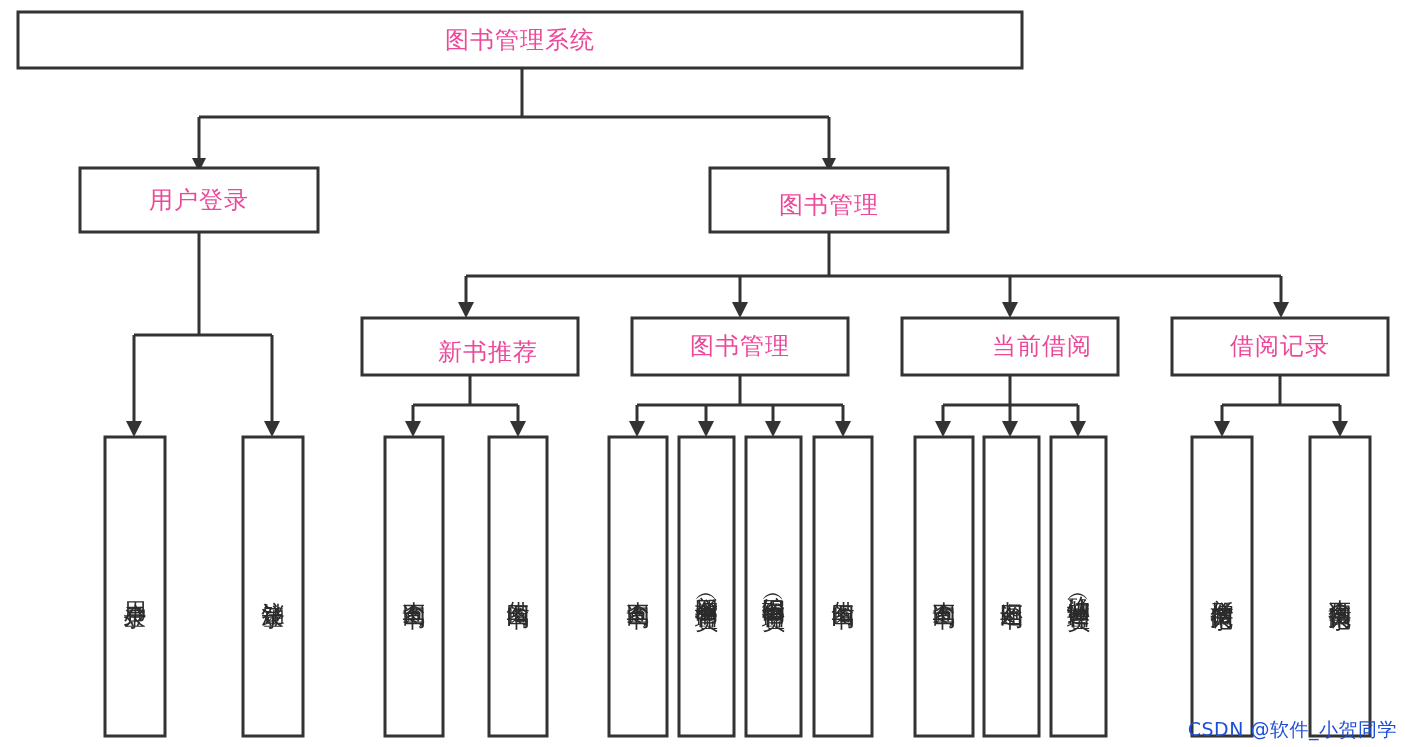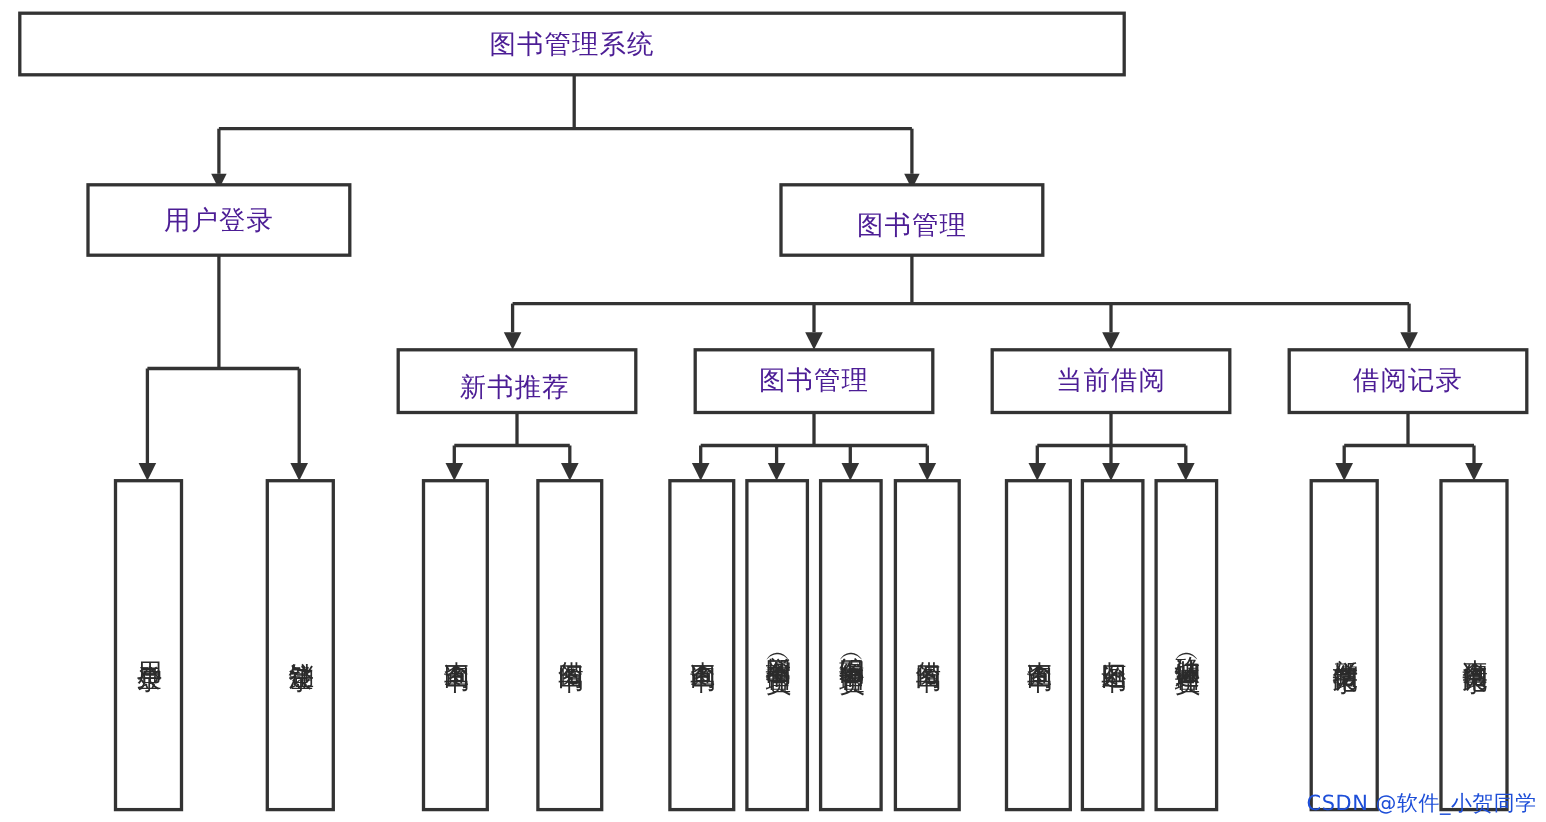--- a/index.html
+++ b/index.html
@@ -38,21 +38,21 @@
   }
   .arrow-head {
     fill: #333333;
     stroke: none;
   }
   .node-label-h {
     position: absolute;
     display: flex;
     align-items: center;
     justify-content: center;
-    color: #4c1d95;
+    color: #ec4899;
     font-size: 24px;
     line-height: 1.2;
     letter-spacing: 1px;
     white-space: nowrap;
     pointer-events: none;
   }
   .node-label-v {
     position: absolute;
     display: flex;
     align-items: center;
@@ -184,23 +184,23 @@
 
     <rect class="node-box" x="1192" y="437" width="60" height="299"></rect>
     <rect class="node-box" x="1310" y="437" width="60" height="299"></rect>
   </svg>
 
   <div class="node-label-h" style="left:18px; top:12px; width:1004px; height:56px;">图书管理系统</div>
 
   <div class="node-label-h" style="left:80px; top:168px; width:238px; height:64px;">用户登录</div>
   <div class="node-label-h" style="left:710px; top:168px; width:238px; height:75px;">图书管理</div>
 
-  <div class="node-label-h" style="left:360px; top:318px; width:216px; height:68px;">新书推荐</div>
+  <div class="node-label-h" style="left:380px; top:318px; width:216px; height:68px;">新书推荐</div>
   <div class="node-label-h" style="left:632px; top:318px; width:216px; height:57px;">图书管理</div>
-  <div class="node-label-h" style="left:902px; top:318px; width:216px; height:57px;">当前借阅</div>
+  <div class="node-label-h" style="left:902px; top:318px; width:216px; height:57px;padding-left:32px;">当前借阅</div>
   <div class="node-label-h" style="left:1172px; top:318px; width:216px; height:57px;">借阅记录</div>
 
   <div class="node-label-v" style="left:105px; top:437px; width:60px; height:299px;">用户登录</div>
   <div class="node-label-v" style="left:243px; top:437px; width:60px; height:299px;">注销登录</div>
 
   <div class="node-label-v" style="left:385px; top:437px; width:58px; height:299px;">查询图书</div>
   <div class="node-label-v" style="left:489px; top:437px; width:58px; height:299px;">借阅图书</div>
 
   <div class="node-label-v" style="left:609px; top:437px; width:58px; height:299px;">查询图书</div>
   <div class="node-label-v" style="left:679px; top:437px; width:55px; height:299px;">新增图书（管理员）</div>

